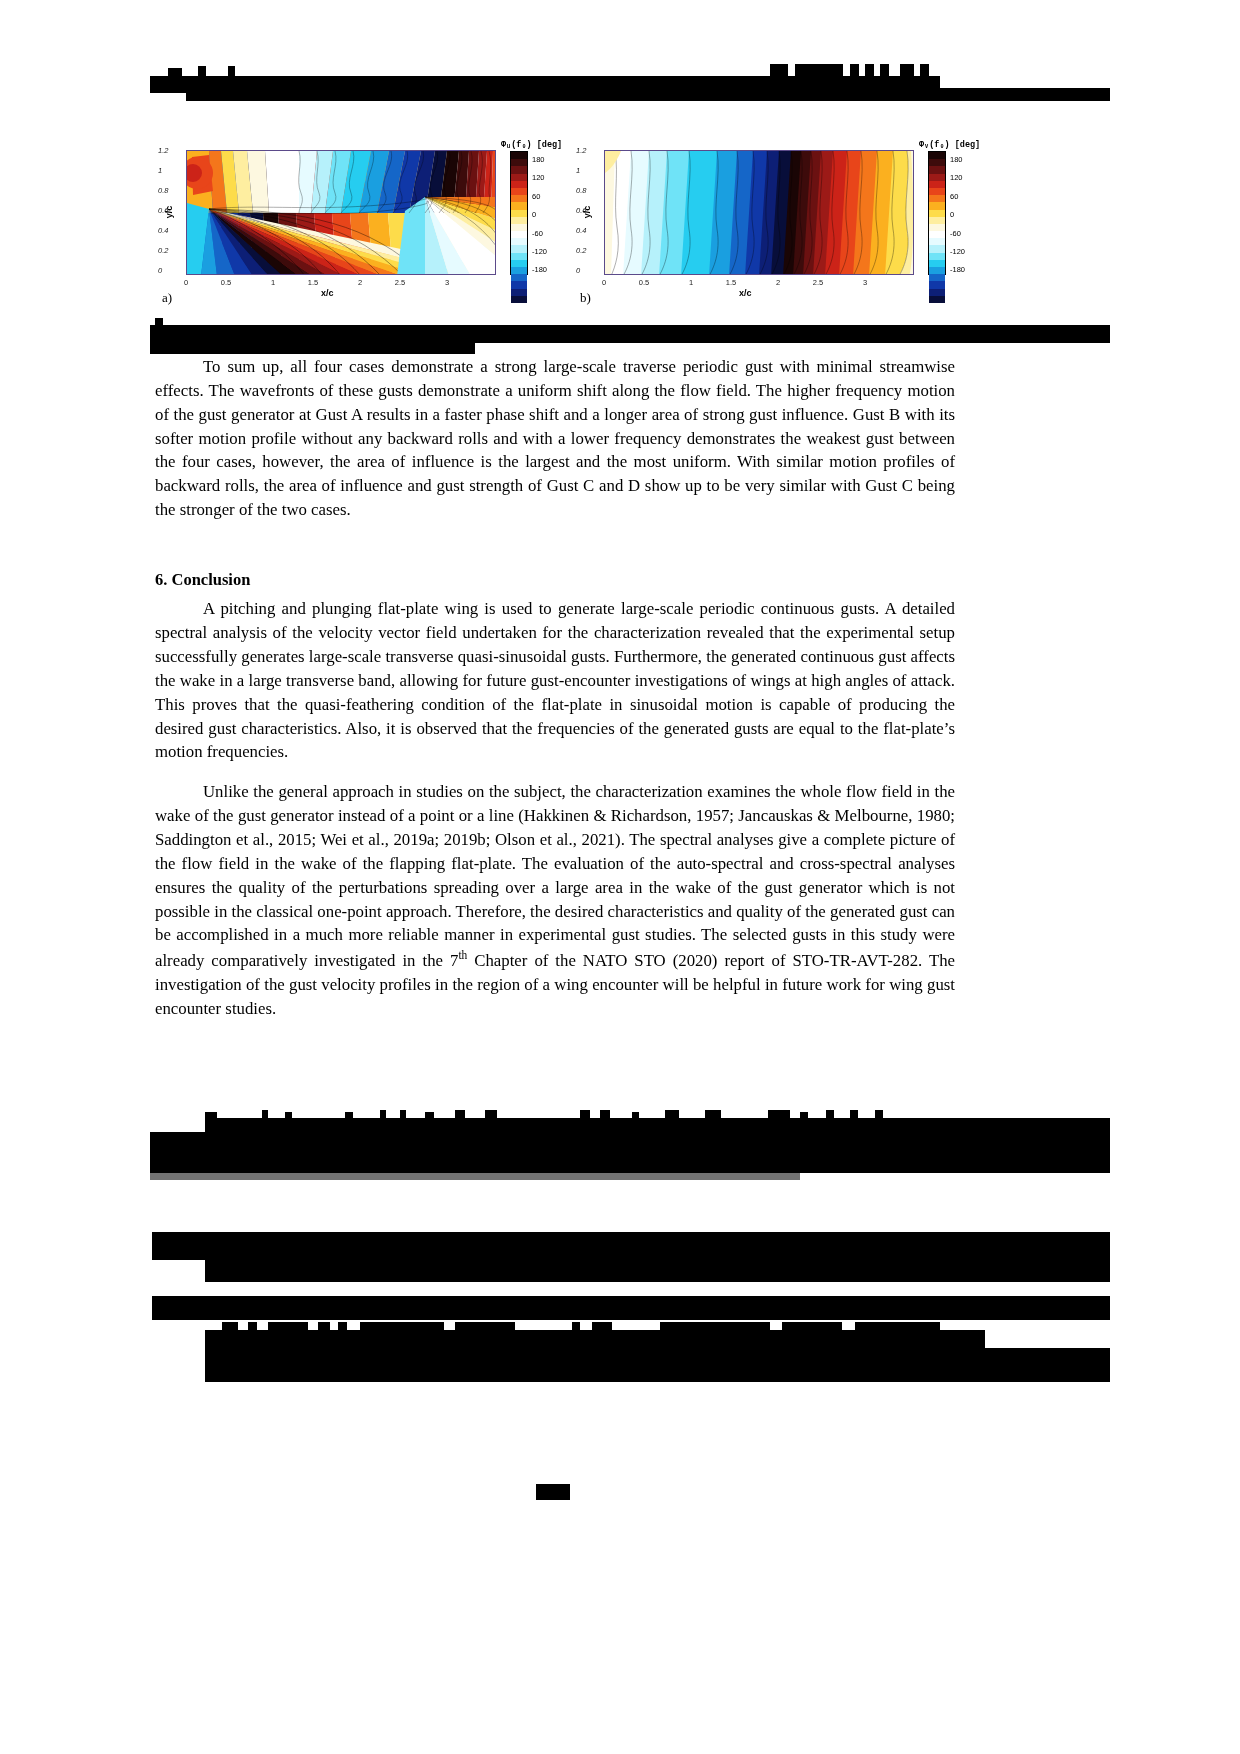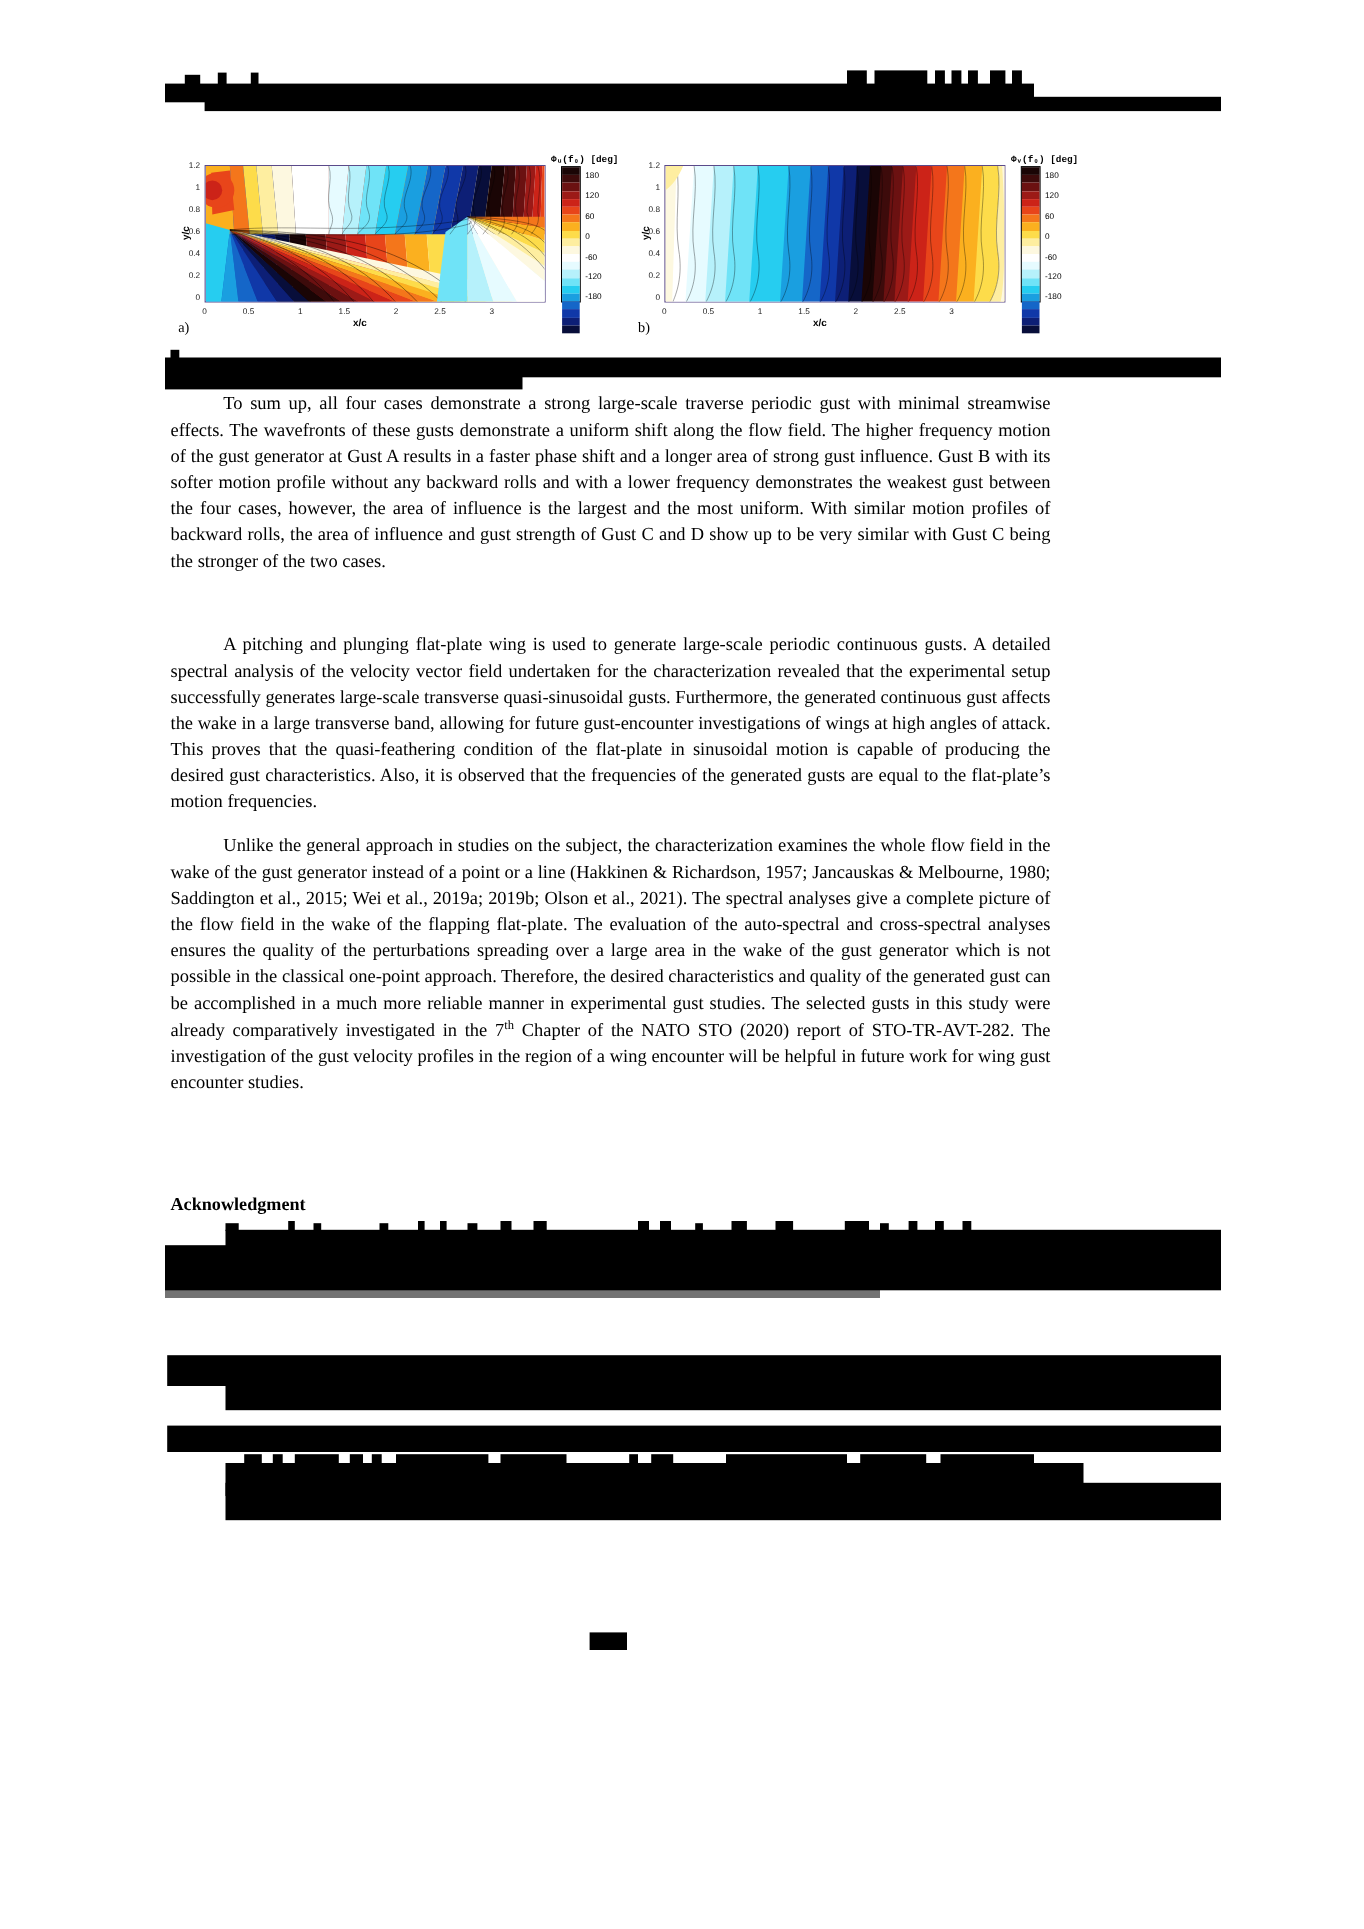--- a/index.html
+++ b/index.html
@@ -17,21 +17,21 @@
   .fig{position:absolute;top:0;width:400px;height:175px;}
   .fig-a{left:0;}
   .fig-b{left:418px;}
 
   .cb-title{position:absolute;font-family:Liberation Mono, monospace;font-weight:bold;font-size:8.5px;color:#000;white-space:nowrap;}
 
   .axis-yl{position:absolute;font-family:"Liberation Sans",sans-serif;font-weight:bold;font-size:9px;
            transform:rotate(-90deg);transform-origin:center center;}
   .axis-xl{position:absolute;font-family:"Liberation Sans",sans-serif;font-weight:bold;font-size:9px;}
   .tick{position:absolute;font-family:"Liberation Sans",sans-serif;font-size:7.5px;color:#222;}
-  .ytick{text-align:right;}
+  .ytick{font-style:italic;}
   .xtick{text-align:center;}
   .plotbox{position:absolute;border:1px solid #5b4a8a;box-sizing:border-box;overflow:hidden;}
   .panel-label{position:absolute;font-family:"Liberation Serif",serif;font-size:13px;}
 
   .cbar{position:absolute;width:18px;border:1px solid #000;box-sizing:border-box;}
   .cbar-seg{width:100%;}
   .cbtick{position:absolute;font-family:Liberation Sans, sans-serif;font-size:7.5px;color:#000;white-space:nowrap;}
 
   
   .body{position:absolute;left:155px;width:800px;font-size:16.8px;line-height:1.42;text-align:justify;}
@@ -371,29 +371,27 @@
     <div class="redact" style="left:155px;top:318px;width:8px;height:10px;"></div>
     <div class="redact" style="left:150px;top:325px;width:960px;height:18px;"></div>
     <div class="redact" style="left:150px;top:340px;width:325px;height:14px;"></div>
   </div>
 
   <div class="body" style="top:355px;">
     <p class="para">To sum up, all four cases demonstrate a strong large-scale traverse periodic gust with minimal streamwise effects. The wavefronts of these gusts demonstrate a uniform shift along the flow field. The higher frequency motion of the gust generator at Gust A results in a faster phase shift and a longer area of strong gust influence. Gust B with its softer motion profile without any backward rolls and with a lower frequency demonstrates the weakest gust between the four cases, however, the area of influence is the largest and the most uniform. With similar motion profiles of backward rolls, the area of influence and gust strength of Gust C and D show up to be very similar with Gust C being the stronger of the two cases.</p>
   </div>
 
   <div class="body" style="top:568px;">
+    <h3 class="head">6. Conclusion</h3>
     <p class="para" style="margin-top:6px;">A pitching and plunging flat-plate wing is used to generate large-scale periodic continuous gusts. A detailed spectral analysis of the velocity vector field undertaken for the characterization revealed that the experimental setup successfully generates large-scale transverse quasi-sinusoidal gusts. Furthermore, the generated continuous gust affects the wake in a large transverse band, allowing for future gust-encounter investigations of wings at high angles of attack. This proves that the quasi-feathering condition of the flat-plate in sinusoidal motion is capable of producing the desired gust characteristics. Also, it is observed that the frequencies of the generated gusts are equal to the flat-plate’s motion frequencies.</p>
     <p class="para" style="margin-top:16px;">
       <span>Unlike the general approach in studies on the subject, the characterization examines the whole flow field in the wake of the gust generator instead of a point or a line (Hakkinen &amp; Richardson, 1957; Jancauskas &amp; Melbourne, 1980; Saddington et al., 2015; Wei et al., 2019a; 2019b; Olson et al., 2021). The spectral analyses give a complete picture of the flow field in the wake of the flapping flat-plate. The evaluation of the auto-spectral and cross-spectral analyses ensures the quality of the perturbations spreading over a large area in the wake of the gust generator which is not possible in the classical one-point approach. Therefore, the desired characteristics and quality of the generated gust can be accomplished in a much more reliable manner in experimental gust studies. The selected gusts in this study were already comparatively investigated in the 7</span><sup>th</sup><span> Chapter of the NATO STO (2020) report of STO-TR-AVT-282. The investigation of the gust velocity profiles in the region of a wing encounter will be helpful in future work for wing gust encounter studies.</span>
     </p>
   </div>
 
-  <div class="body" style="top:1083px;">
-    <h3 class="head">Acknowledgment</h3>
-  </div>
   <div>
     <div class="redact" style="left:205px;top:1112px;width:12px;height:7px;"></div>
     <div class="redact" style="left:262px;top:1110px;width:6px;height:9px;"></div>
     <div class="redact" style="left:285px;top:1112px;width:7px;height:7px;"></div>
     <div class="redact" style="left:345px;top:1112px;width:8px;height:7px;"></div>
     <div class="redact" style="left:380px;top:1110px;width:6px;height:9px;"></div>
     <div class="redact" style="left:400px;top:1110px;width:6px;height:9px;"></div>
     <div class="redact" style="left:425px;top:1112px;width:9px;height:7px;"></div>
     <div class="redact" style="left:455px;top:1110px;width:10px;height:9px;"></div>
     <div class="redact" style="left:485px;top:1110px;width:12px;height:9px;"></div>

